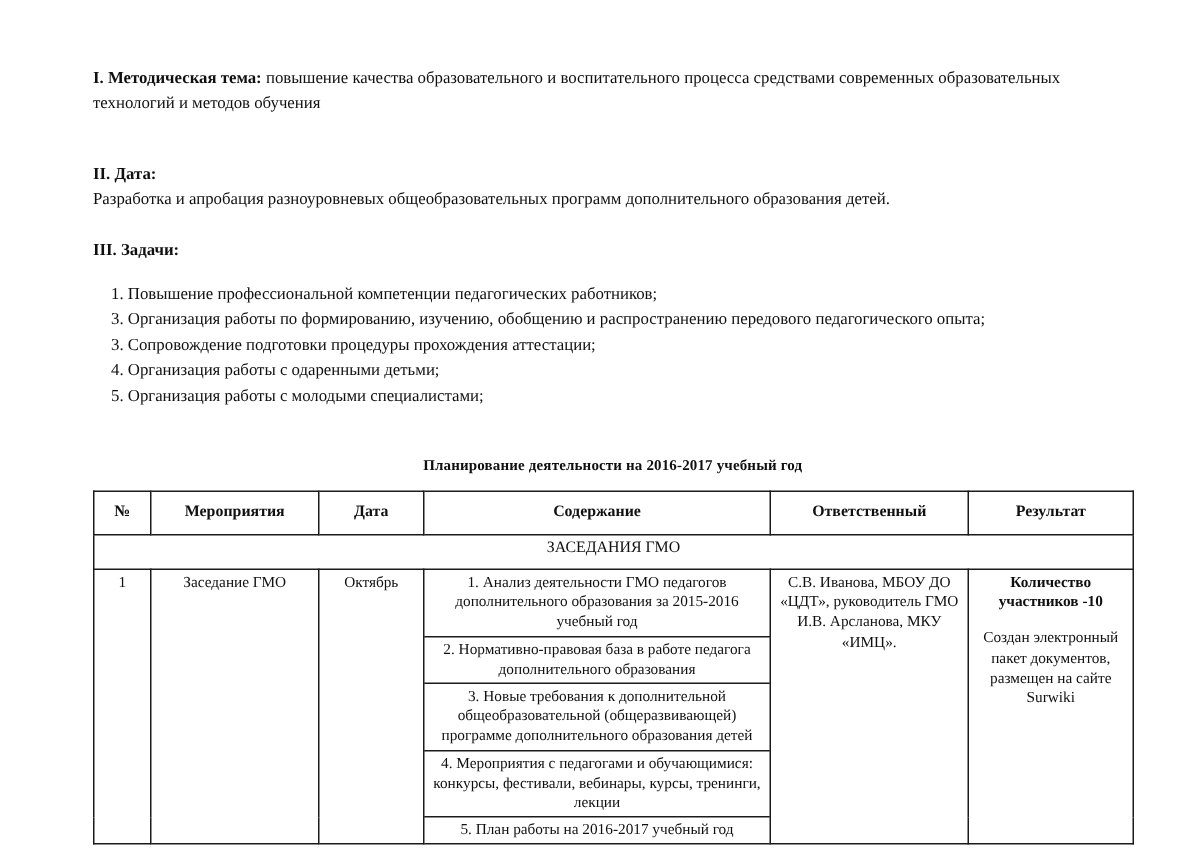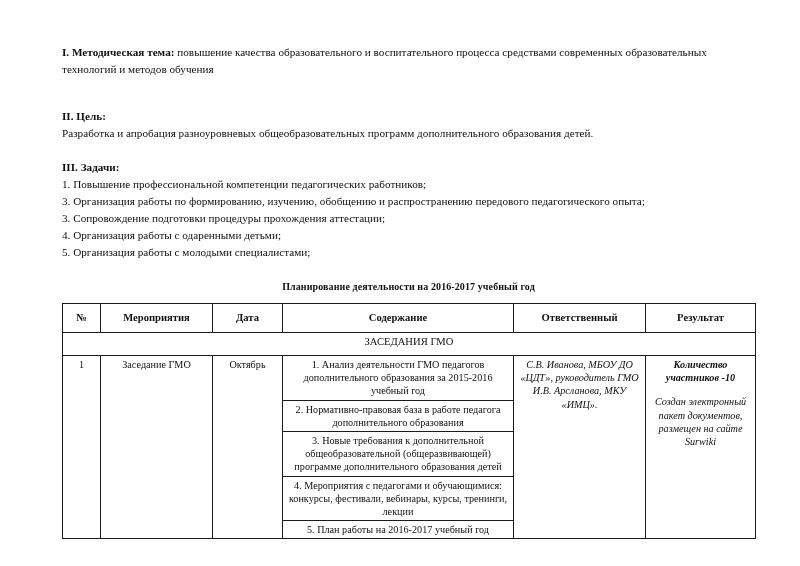--- a/index.html
+++ b/index.html
@@ -38,21 +38,21 @@
   .para-block {
     margin-bottom: 0;
   }
   .heading-run {
     font-weight: bold;
   }
   .spacer-lg { height: 30px; }
   .spacer-md { height: 17px; }
 
   .task-list {
-    margin: 0;
+    margin: 12px;
     padding: 0;
     list-style: none;
   }
   .task-list li {
     font-size: 11.2px;
     line-height: 17px;
   }
 
   
   .table-title {
@@ -121,21 +121,20 @@
   td.c-content {
     text-align: center;
     vertical-align: top;
     padding: 2px 4px 2px 5px;
   }
   td.c-resp,
   td.c-result {
     text-align: center;
     vertical-align: top;
     padding-top: 3px;
-    font-style: italic;
   }
   .result-strong {
     font-weight: bold;
     display: block;
   }
   .result-gap {
     display: block;
     height: 11px;
   }
   .result-note {
@@ -147,21 +146,21 @@
 
 <div class="page">
 
   <div class="section para-block">
     <p><span class="heading-run">I. Методическая тема:</span><span> повышение качества образовательного и воспитательного процесса средствами современных образовательных технологий и методов обучения</span></p>
   </div>
 
   <div class="spacer-lg"></div>
 
   <div class="section para-block">
-    <p class="heading-run">II. Цель:</p>
+    <p class="heading-run">II. Дата:</p>
     <p>Разработка и апробация разноуровневых общеобразовательных программ дополнительного образования детей.</p>
   </div>
 
   <div class="spacer-md"></div>
 
   <div class="section">
     <p class="heading-run">III. Задачи:</p>
     <ul class="task-list">
       <li>1. Повышение профессиональной компетенции педагогических работников;</li>
       <li>3. Организация работы по формированию, изучению, обобщению и распространению передового педагогического опыта;</li>

